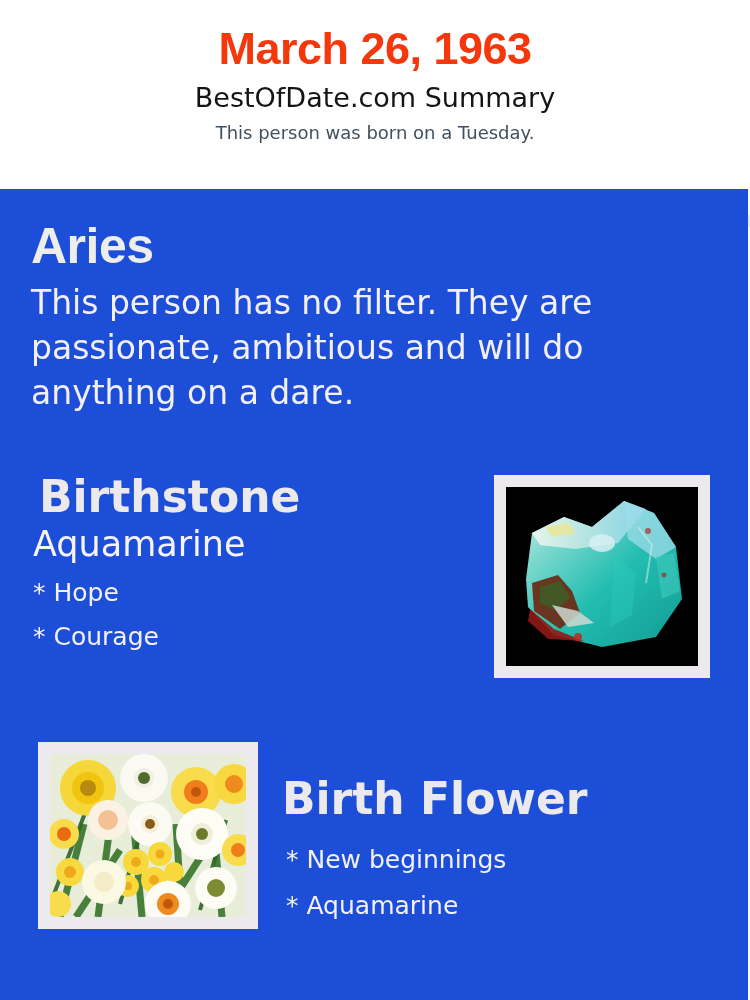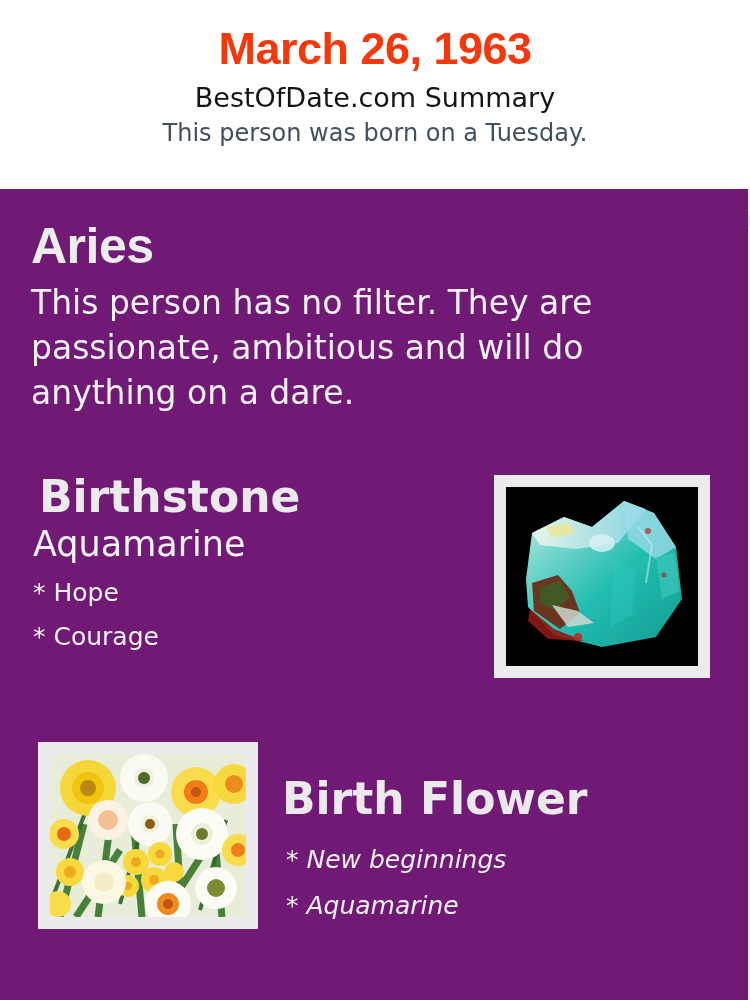--- a/index.html
+++ b/index.html
@@ -35,41 +35,41 @@
   .header-site {
     font-family: "DejaVu Sans", sans-serif;
     font-size: 27px;
     font-weight: 400;
     line-height: 36px;
     color: #141414;
     margin: 4px 0 0 0;
   }
   .header-weekday {
     font-family: "DejaVu Sans", sans-serif;
-    font-size: 24px;
+    font-size: 18px;
     font-weight: 400;
     line-height: 30px;
     color: #41505e;
     margin: 2px 0 0 0;
   }
 
   .divider-band {
     width: 750px;
     height: 12px;
     background: #e9e9eb;
   }
 
   
   .panel {
     position: absolute;
     top: 189px;
     left: 0;
     width: 748px;
     height: 811px;
-    background: #701a75;
+    background: #1d4ed8;
     box-sizing: border-box;
   }
 
   
   .zodiac {
     position: absolute;
     top: 29px;
     left: 31px;
     width: 640px;
   }
@@ -164,21 +164,20 @@
     left: 280px;
     width: 450px;
   }
   .birthflower .section-title {
     margin-left: 2px;
     margin-top: 44px;
   }
   .birthflower .bullets {
     margin-top: 12px;
     margin-left: 6px;
-    font-style: italic;
   }
   .birthflower .bullets li {
     line-height: 46px;
   }
 </style>
 </head>
 <body>
 
 <div class="header">
   <div class="header-date" style="color:#f5380c">March 26, 1963</div>

